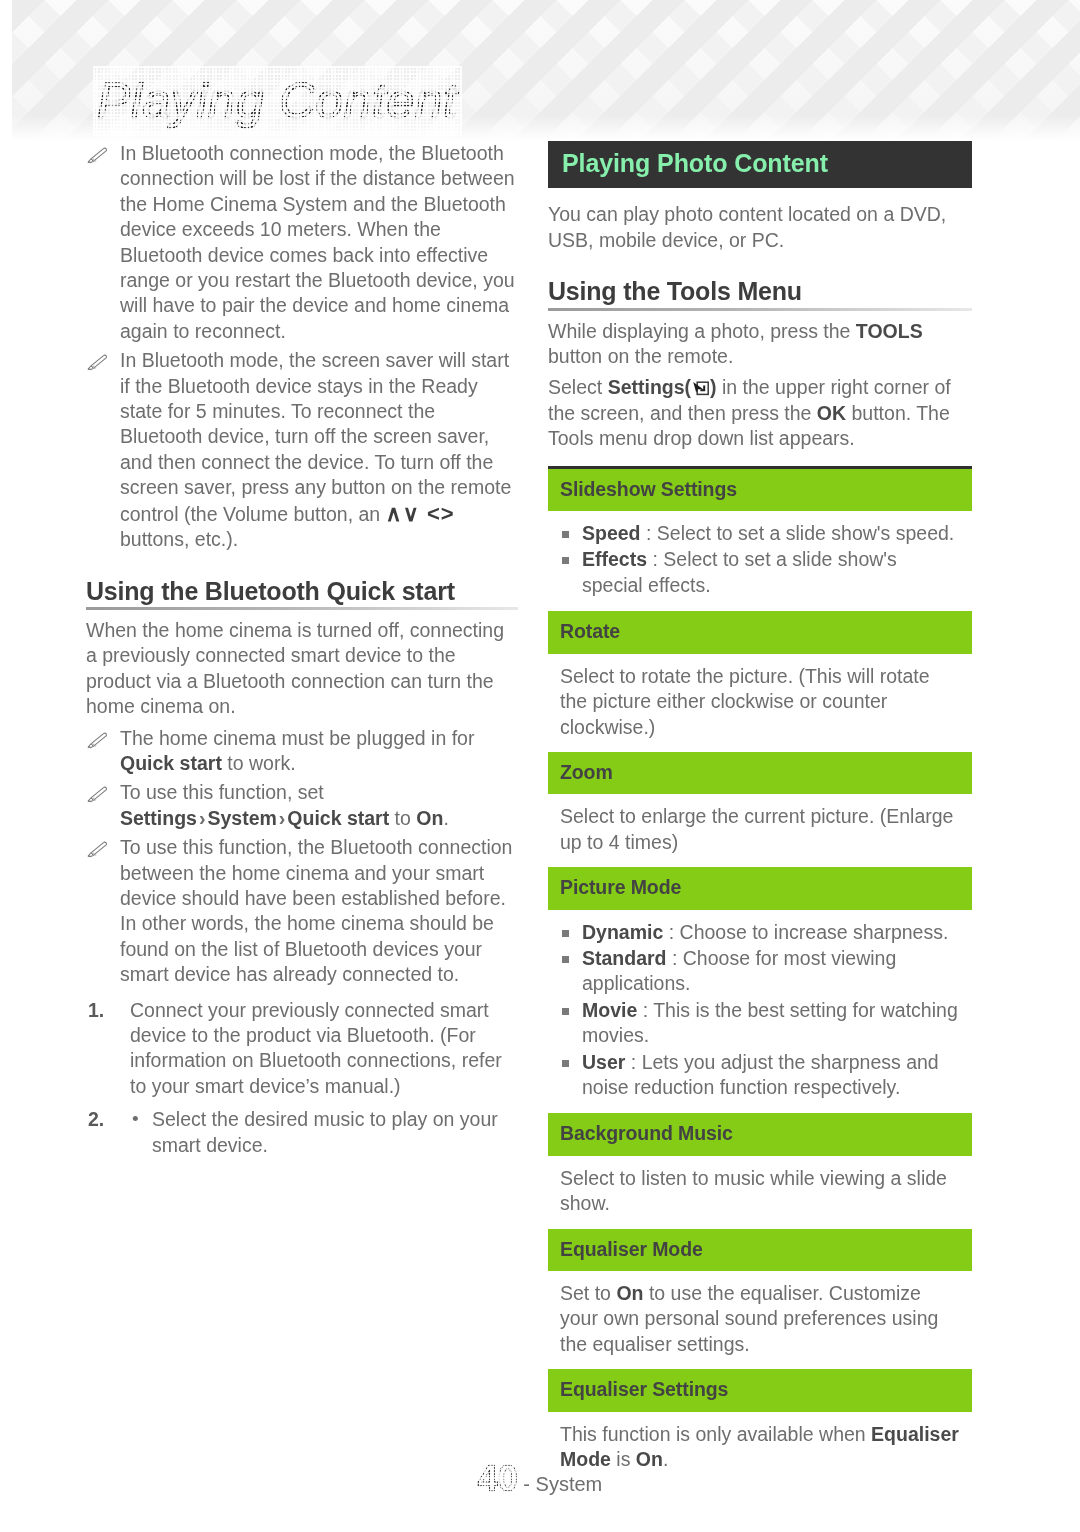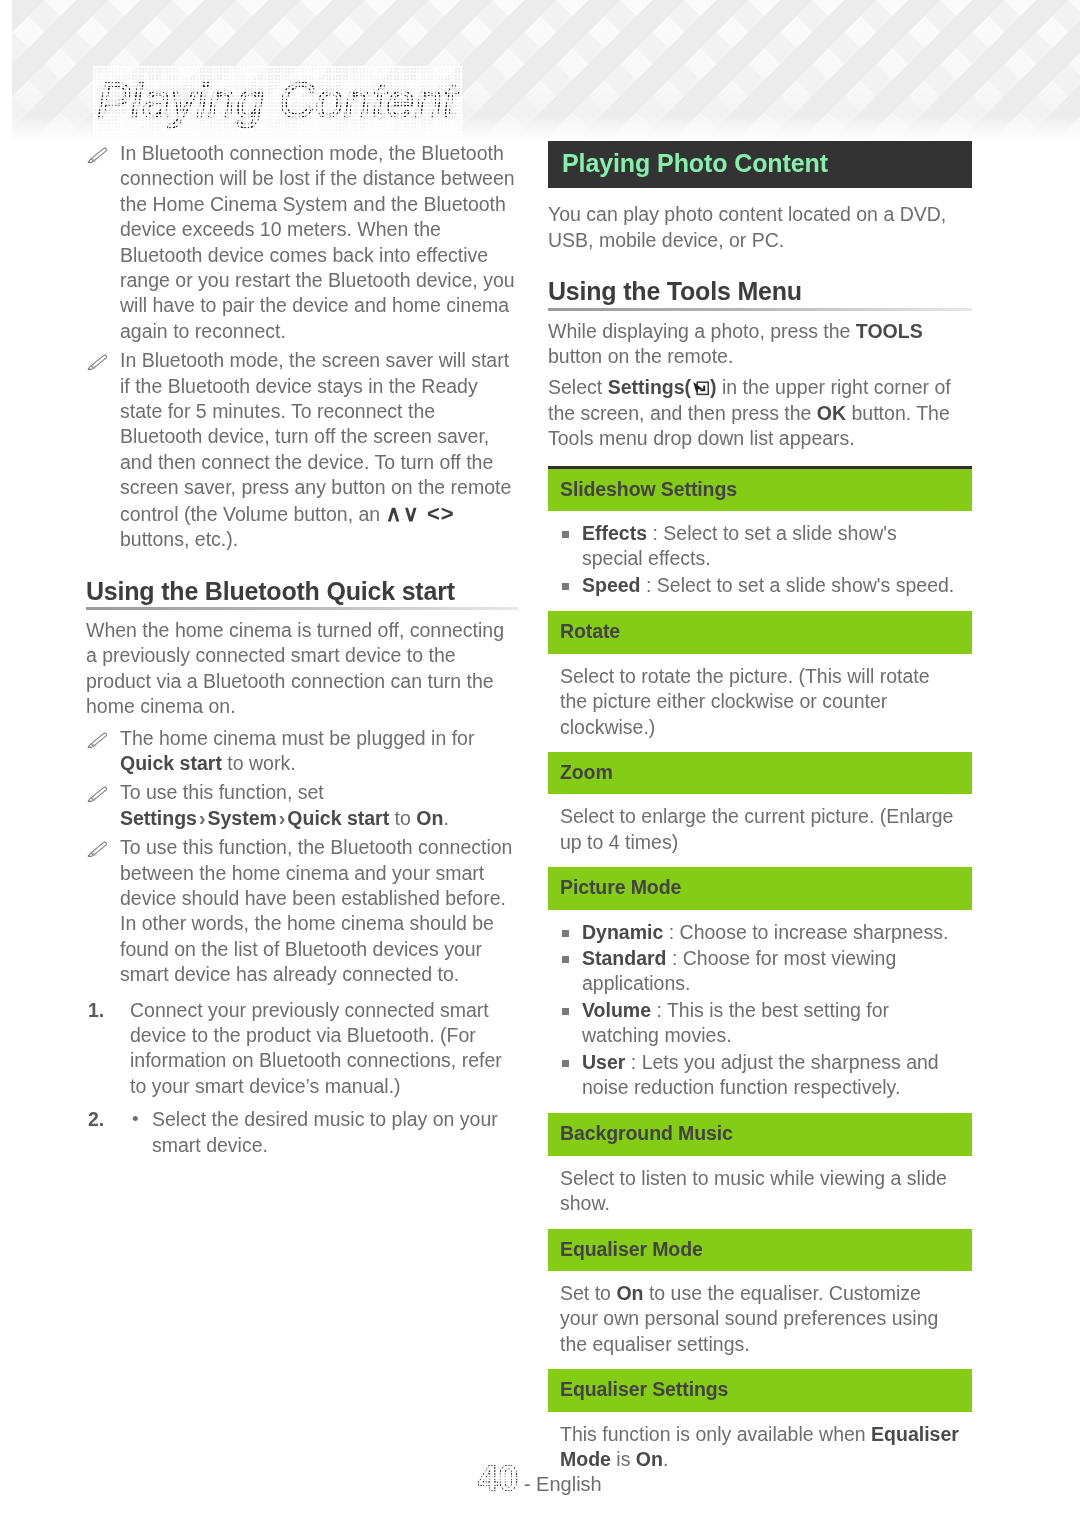--- a/index.html
+++ b/index.html
@@ -254,41 +254,41 @@
               <rect x="6.2" y="2.2" width="11" height="12.2" fill="none" stroke="#3a3a3a" stroke-width="1.5"></rect>
               <path d="M13.2 5.6 L13.2 10.2 L9.4 10.2" fill="none" stroke="#1f1f1f" stroke-width="2"></path>
               <path d="M12.6 9.4 L2.2 2.0 L5.2 12.4 L7.0 9.2 Z" fill="#1f1f1f"></path>
             </svg>)</b><span> in the upper right corner of the screen, and then press the </span><b>OK</b><span> button. The Tools menu drop down list appears.</span></p>
 
       <div class="tbl">
 
         <div class="tbl-head">Slideshow Settings</div>
         <div class="tbl-body">
           <ul class="sq-list">
+            <li><b>Speed</b><span> : </span><span>Select to set a slide show's speed.</span></li>
             <li><b>Effects</b><span> : </span><span>Select to set a slide show's special effects.</span></li>
-            <li><b>Speed</b><span> : </span><span>Select to set a slide show's speed.</span></li>
           </ul>
         </div>
 
         <div class="tbl-head">Rotate</div>
         <div class="tbl-body">
           <p>Select to rotate the picture. (This will rotate the picture either clockwise or counter clockwise.)</p>
         </div>
 
         <div class="tbl-head">Zoom</div>
         <div class="tbl-body">
           <p>Select to enlarge the current picture. (Enlarge up to 4 times)</p>
         </div>
 
         <div class="tbl-head">Picture Mode</div>
         <div class="tbl-body">
           <ul class="sq-list">
             <li><b>Dynamic</b><span> : </span><span>Choose to increase sharpness.</span></li>
             <li><b>Standard</b><span> : </span><span>Choose for most viewing applications.</span></li>
-            <li><b>Volume</b><span> : </span><span>This is the best setting for watching movies.</span></li>
+            <li><b>Movie</b><span> : </span><span>This is the best setting for watching movies.</span></li>
             <li><b>User</b><span> : </span><span>Lets you adjust the sharpness and noise reduction function respectively.</span></li>
           </ul>
         </div>
 
         <div class="tbl-head">Background Music</div>
         <div class="tbl-body">
           <p>Select to listen to music while viewing a slide show.</p>
         </div>
 
         <div class="tbl-head">Equaliser Mode</div>
@@ -301,16 +301,16 @@
           <p><span>This function is only available when </span><b>Equaliser Mode</b><span> is </span><b>On</b><span>.</span></p>
         </div>
 
       </div>
 
     </div>
   </div>
 
   <div class="footer">
     <span class="pg">40</span>
-    <span>- English</span>
+    <span>- System</span>
   </div>
 
 </div>
 
 </body></html>

